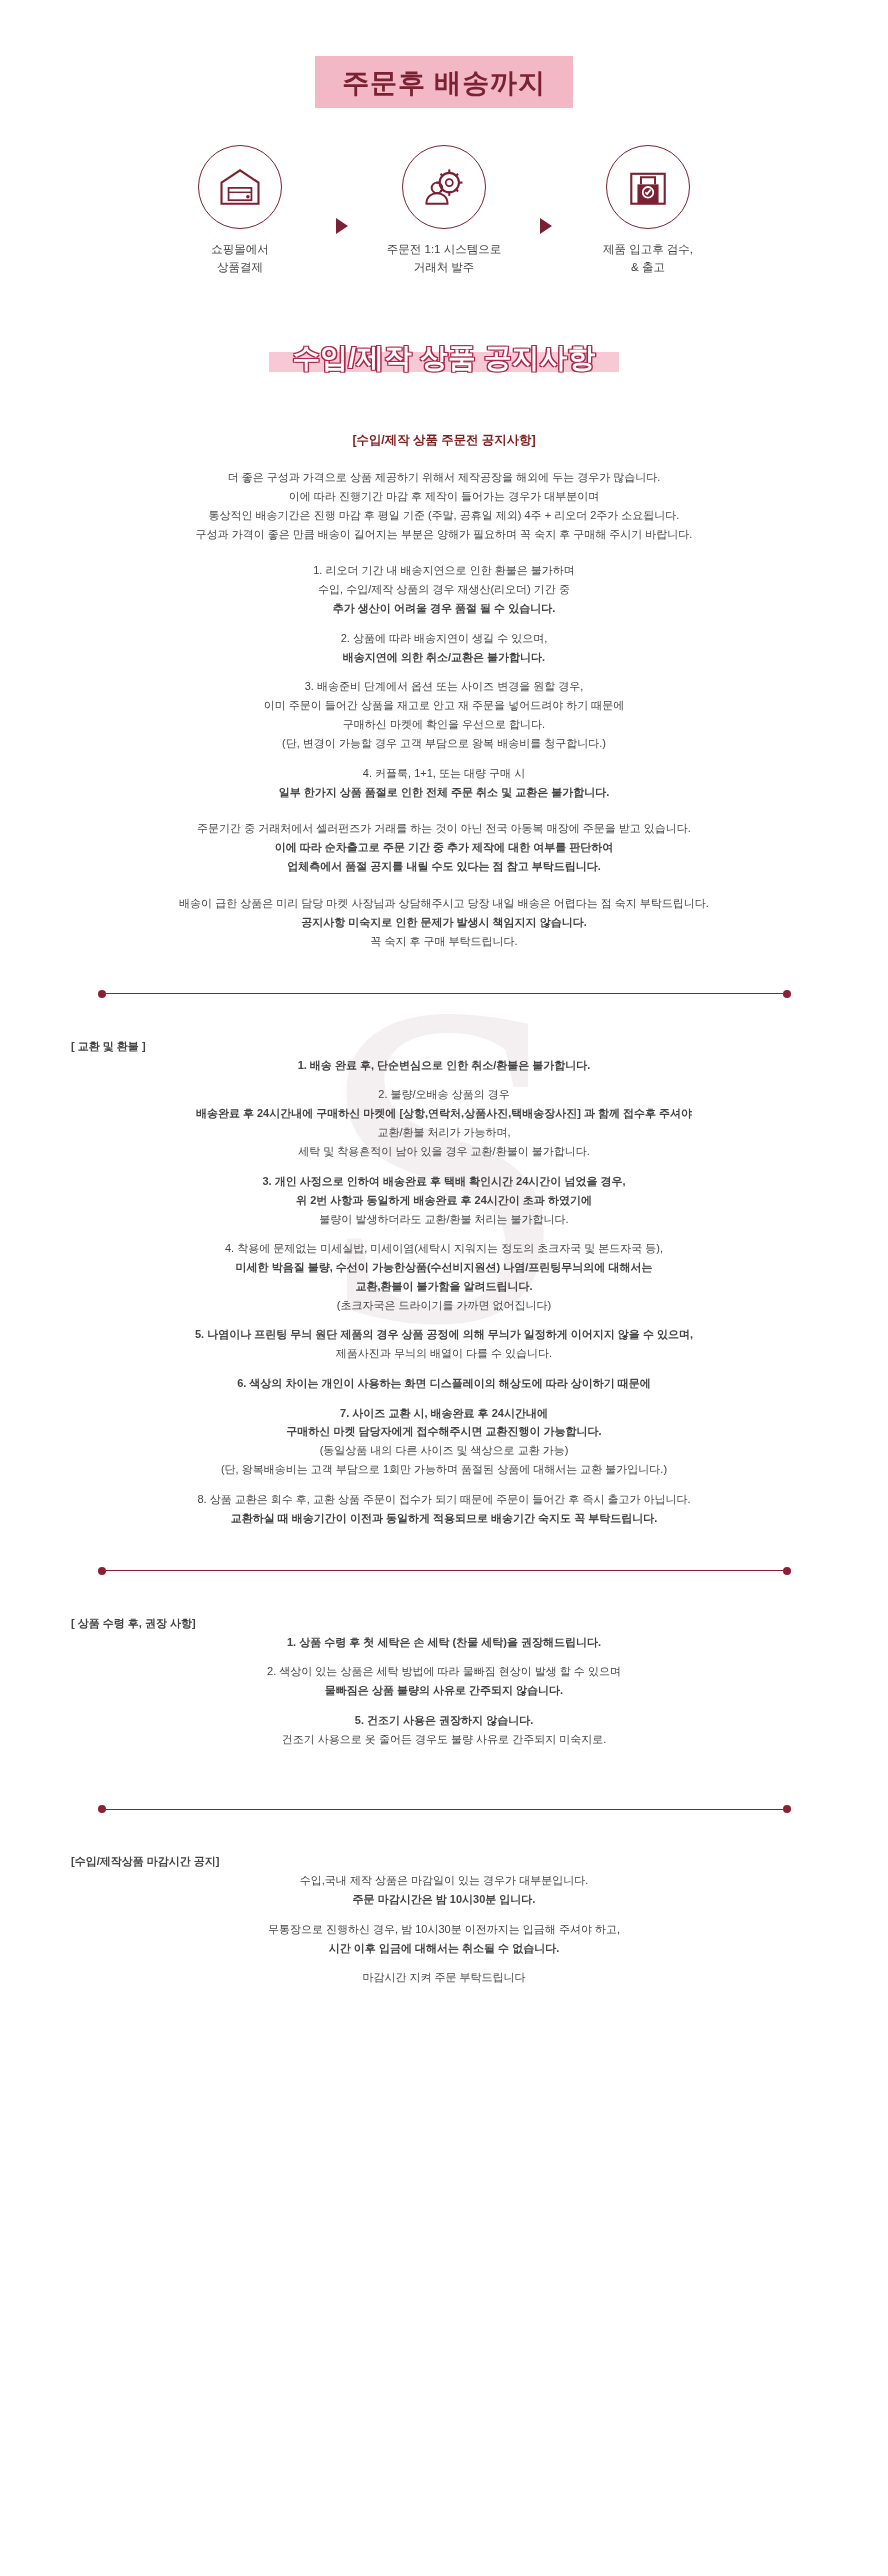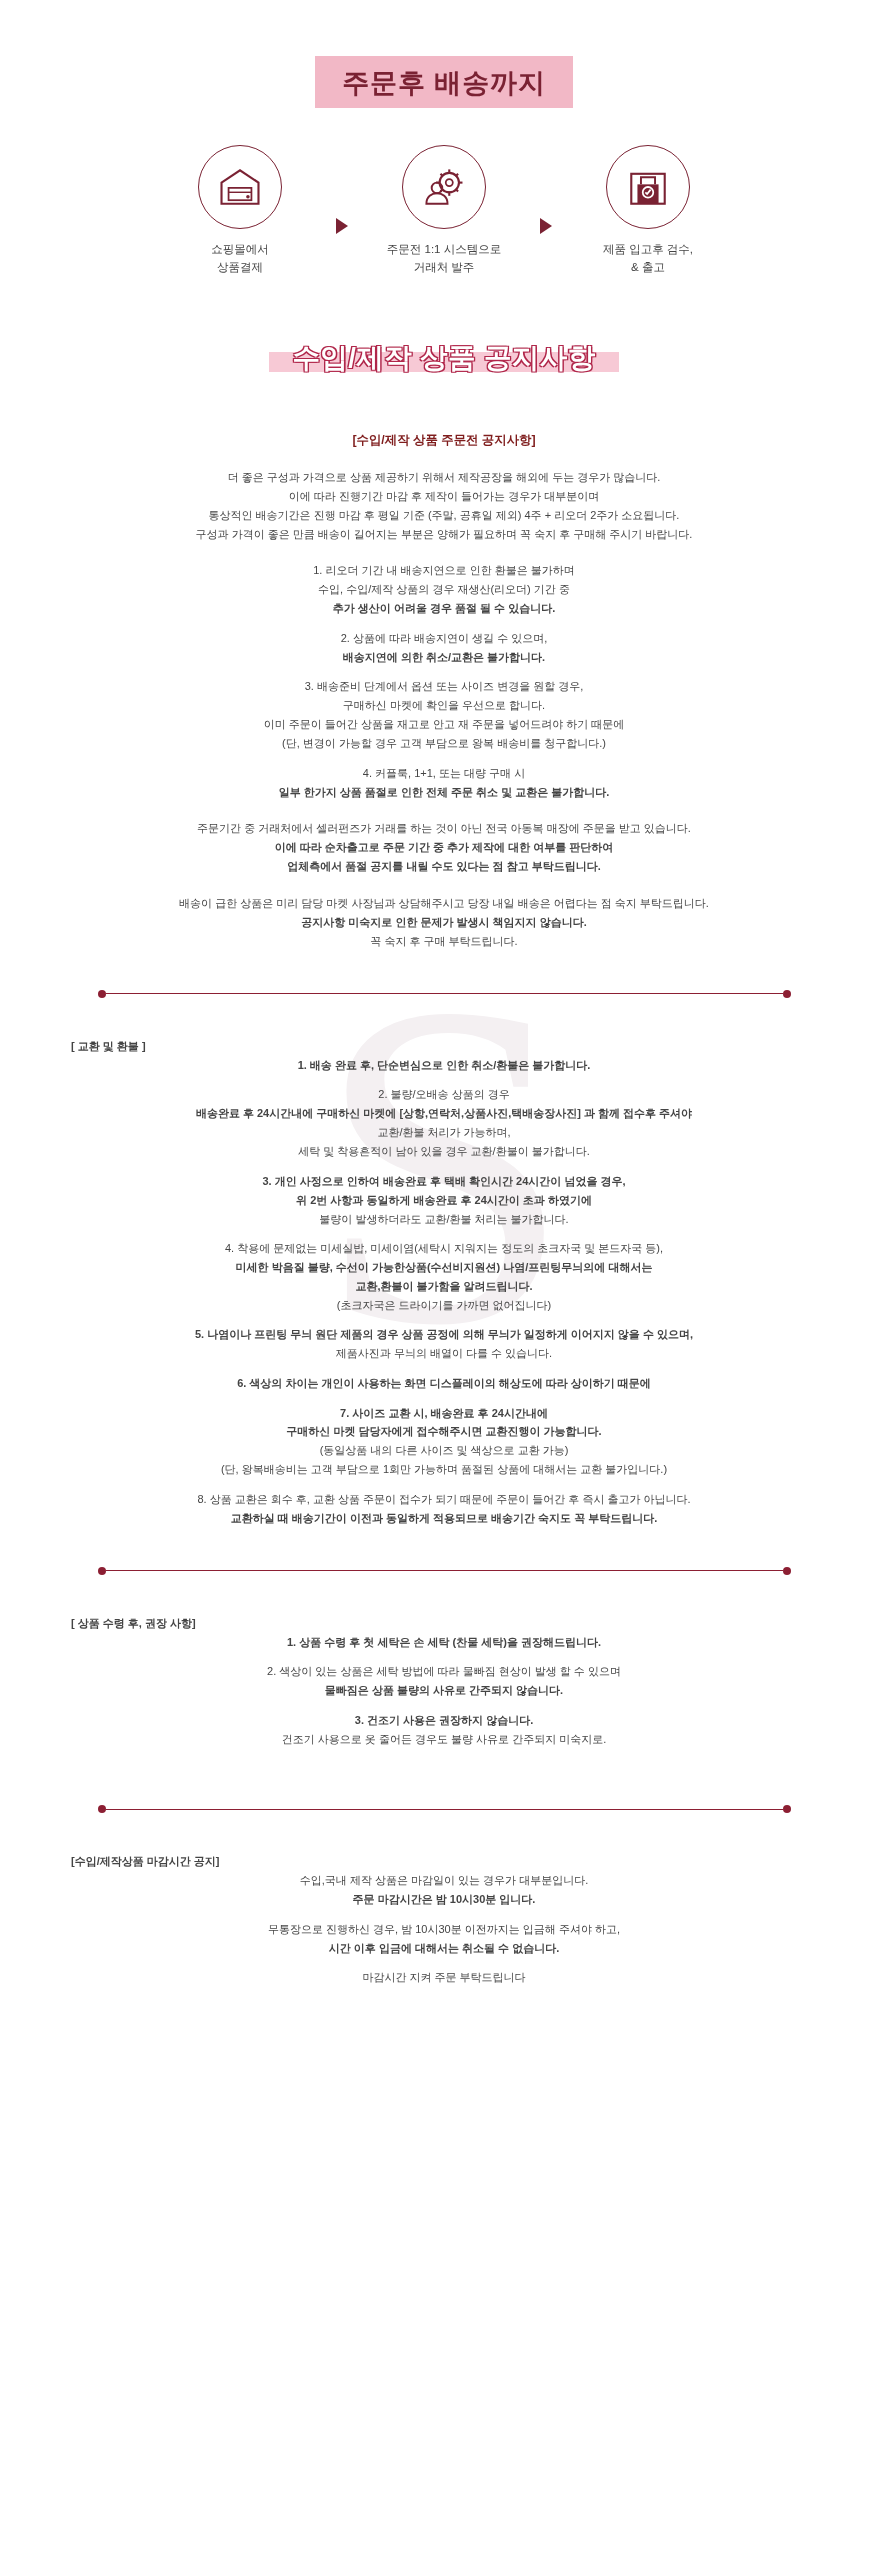--- a/index.html
+++ b/index.html
@@ -275,22 +275,22 @@
             <p class="red">추가 생산이 어려울 경우 품절 될 수 있습니다.</p>
           </div>
           <div class="gap-sm"></div>
           <div>
             <p>2. 상품에 따라 배송지연이 생길 수 있으며,</p>
             <p class="red">배송지연에 의한 취소/교환은 불가합니다.</p>
           </div>
           <div class="gap-sm"></div>
           <div>
             <p>3. 배송준비 단계에서 옵션 또는 사이즈 변경을 원할 경우,</p>
+            <p>이미 주문이 들어간 상품을 재고로 안고 재 주문을 넣어드려야 하기 때문에</p>
             <p>구매하신 마켓에 확인을 우선으로 합니다.</p>
-            <p>이미 주문이 들어간 상품을 재고로 안고 재 주문을 넣어드려야 하기 때문에</p>
             <p>(단, 변경이 가능할 경우 고객 부담으로 왕복 배송비를 청구합니다.)</p>
           </div>
           <div class="gap-sm"></div>
           <div>
             <p>4. 커플룩, 1+1, 또는 대량 구매 시</p>
             <p class="red">일부 한가지 상품 품절로 인한 전체 주문 취소 및 교환은 불가합니다.</p>
           </div>
         </div>
       <div class="gap"></div>
       <div id="notice-seller">
@@ -374,21 +374,21 @@
           <div>
             <p class="red">1. 상품 수령 후 첫 세탁은 손 세탁 (찬물 세탁)을 권장해드립니다.</p>
           </div>
           <div class="gap-sm"></div>
           <div>
             <p>2. 색상이 있는 상품은 세탁 방법에 따라 물빠짐 현상이 발생 할 수 있으며</p>
             <p class="red">물빠짐은 상품 불량의 사유로 간주되지 않습니다.</p>
           </div>
           <div class="gap-sm"></div>
           <div>
-            <p class="red">3. 건조기 사용은 권장하지 않습니다.</p>
+            <p class="red">5. 건조기 사용은 권장하지 않습니다.</p>
             <p>건조기 사용으로 옷 줄어든 경우도 불량 사유로 간주되지 미숙지로.</p>
           </div>
         </div>
       <div class="gap"></div>
     </div>
 
     <div class="divider">
       <span class="dot"></span>
       <span class="line"></span>
       <span class="dot"></span>

